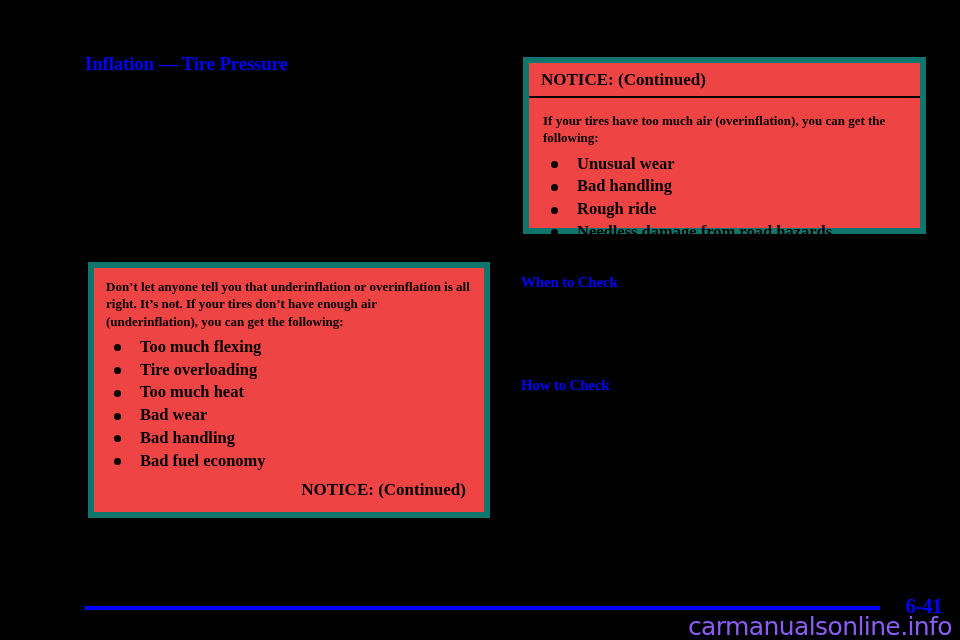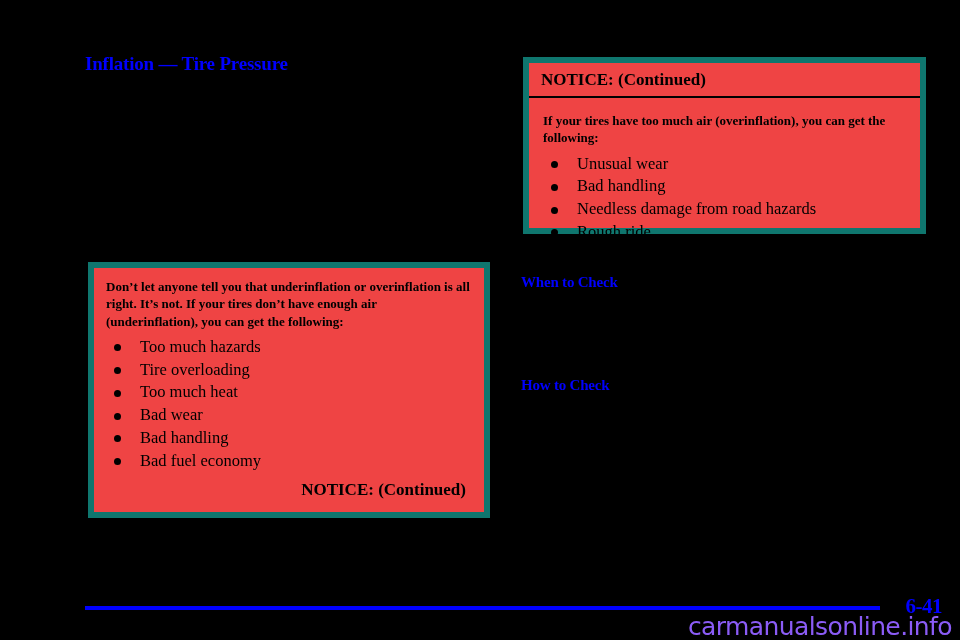--- a/index.html
+++ b/index.html
@@ -95,21 +95,21 @@
 
   .bullet-list {
     list-style: none;
     margin: 0;
     padding: 0;
   }
   .bullet-item {
     position: relative;
     padding-left: 34px;
     font-size: 16.5px;
-    font-weight: normal;
+    font-weight: bold;
     line-height: 1.38;
     font-family: "Liberation Serif", "DejaVu Serif", serif;
   }
   .bullet-item .dot {
     position: absolute;
     left: 8px;
     top: 0.52em;
     width: 7px;
     height: 7px;
     background: #000000;
@@ -161,21 +161,21 @@
 <div class="page">
 
   <h1 class="blue-heading" id="section-title">Inflation — Tire Pressure</h1>
 
   <div class="notice-box" id="notice-box-left">
     <div class="notice-body">
       <p class="notice-para">Don’t let anyone tell you that underinflation or overinflation is all right. It’s not. If your tires don’t have enough air (underinflation), you can get the following:</p>
       <ul class="bullet-list">
         <li class="bullet-item">
           <span class="dot"></span>
-          <span>Too much hazards</span>
+          <span>Too much flexing</span>
         </li>
         <li class="bullet-item">
           <span class="dot"></span>
           <span>Tire overloading</span>
         </li>
         <li class="bullet-item">
           <span class="dot"></span>
           <span>Too much heat</span>
         </li>
         <li class="bullet-item">
@@ -203,25 +203,25 @@
         <li class="bullet-item">
           <span class="dot"></span>
           <span>Unusual wear</span>
         </li>
         <li class="bullet-item">
           <span class="dot"></span>
           <span>Bad handling</span>
         </li>
         <li class="bullet-item">
           <span class="dot"></span>
+          <span>Rough ride</span>
+        </li>
+        <li class="bullet-item">
+          <span class="dot"></span>
           <span>Needless damage from road hazards</span>
-        </li>
-        <li class="bullet-item">
-          <span class="dot"></span>
-          <span>Rough ride</span>
         </li>
       </ul>
     </div>
   </div>
 
   <h2 class="blue-heading" id="when-to-check-heading">When to Check</h2>
 
   <h2 class="blue-heading" id="how-to-check-heading">How to Check</h2>
 
   <div id="footer-rule"></div>

